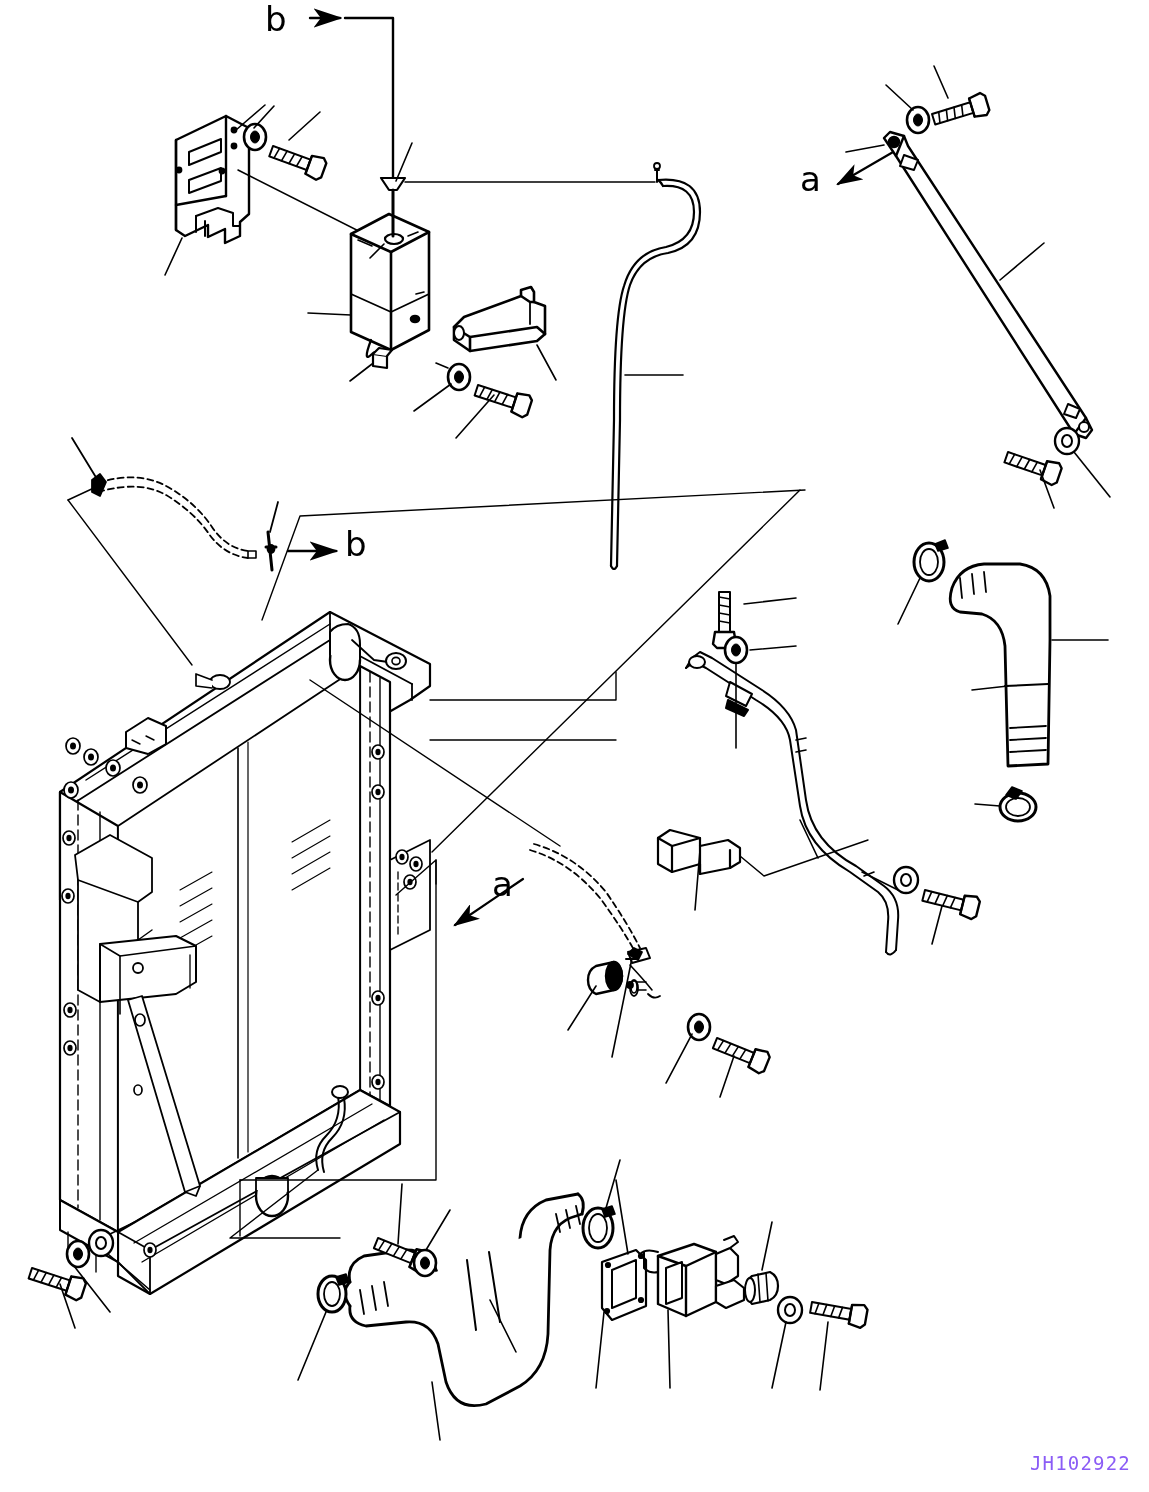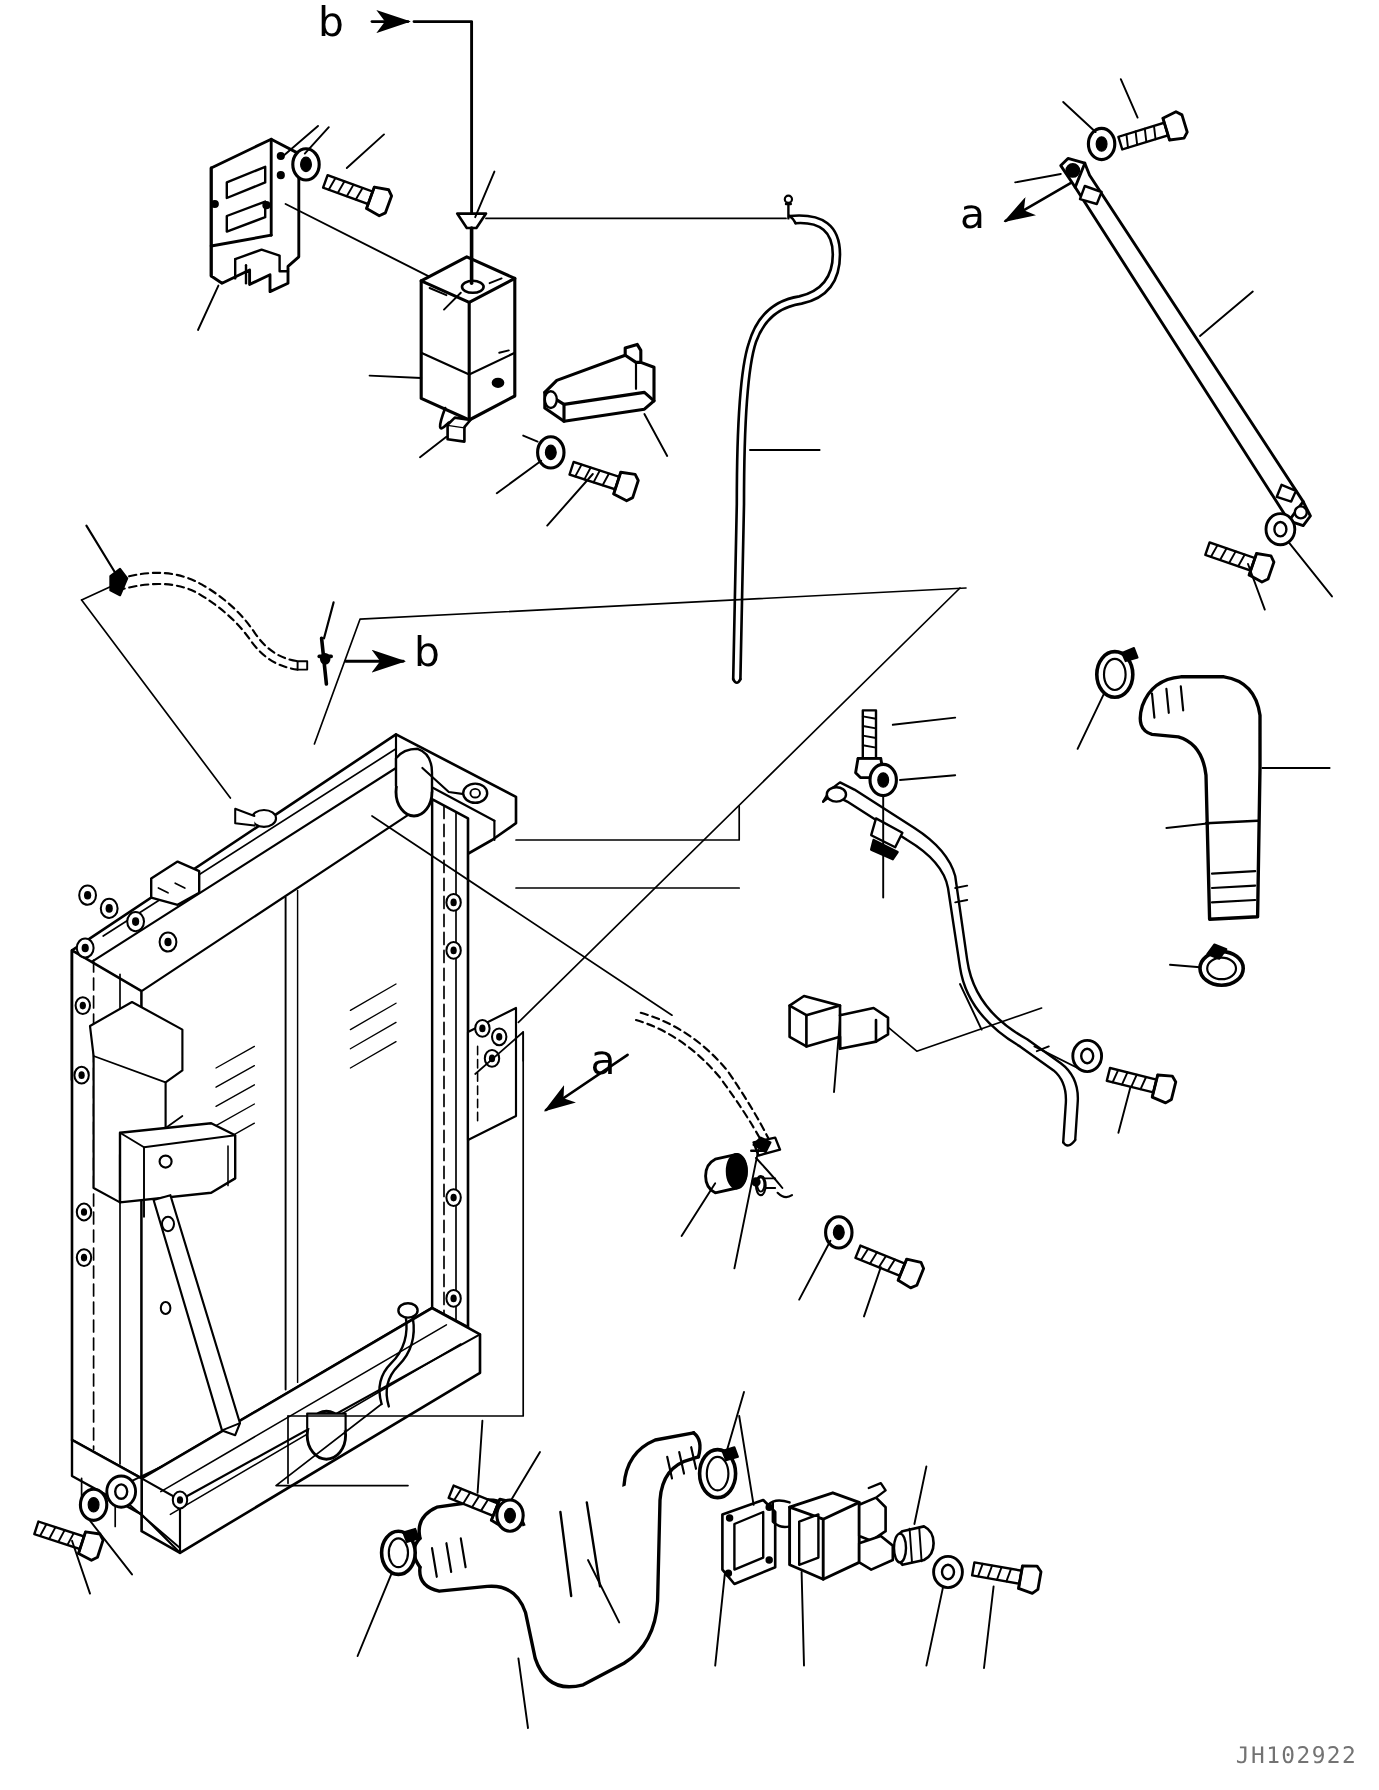--- a/index.html
+++ b/index.html
@@ -22,21 +22,21 @@
     line-height:1;
     user-select:none;
   }
   #drawing-no{
     position:absolute;
     right:18px;
     bottom:18px;
     font-family:"DejaVu Sans Mono", monospace;
     font-size:19px;
     letter-spacing:1.2px;
-    color:#737373;
+    color:#8b5cf6;
   }
 </style>
 </head>
 <body>
 
 <div id="sheet">
 
   <svg id="art" viewBox="0 0 1149 1492" xmlns="http://www.w3.org/2000/svg">
     <defs>
       <marker id="arrowFat" viewBox="0 0 12 8" refX="11" refY="4" markerWidth="12" markerHeight="8" orient="auto-start-reverse">

